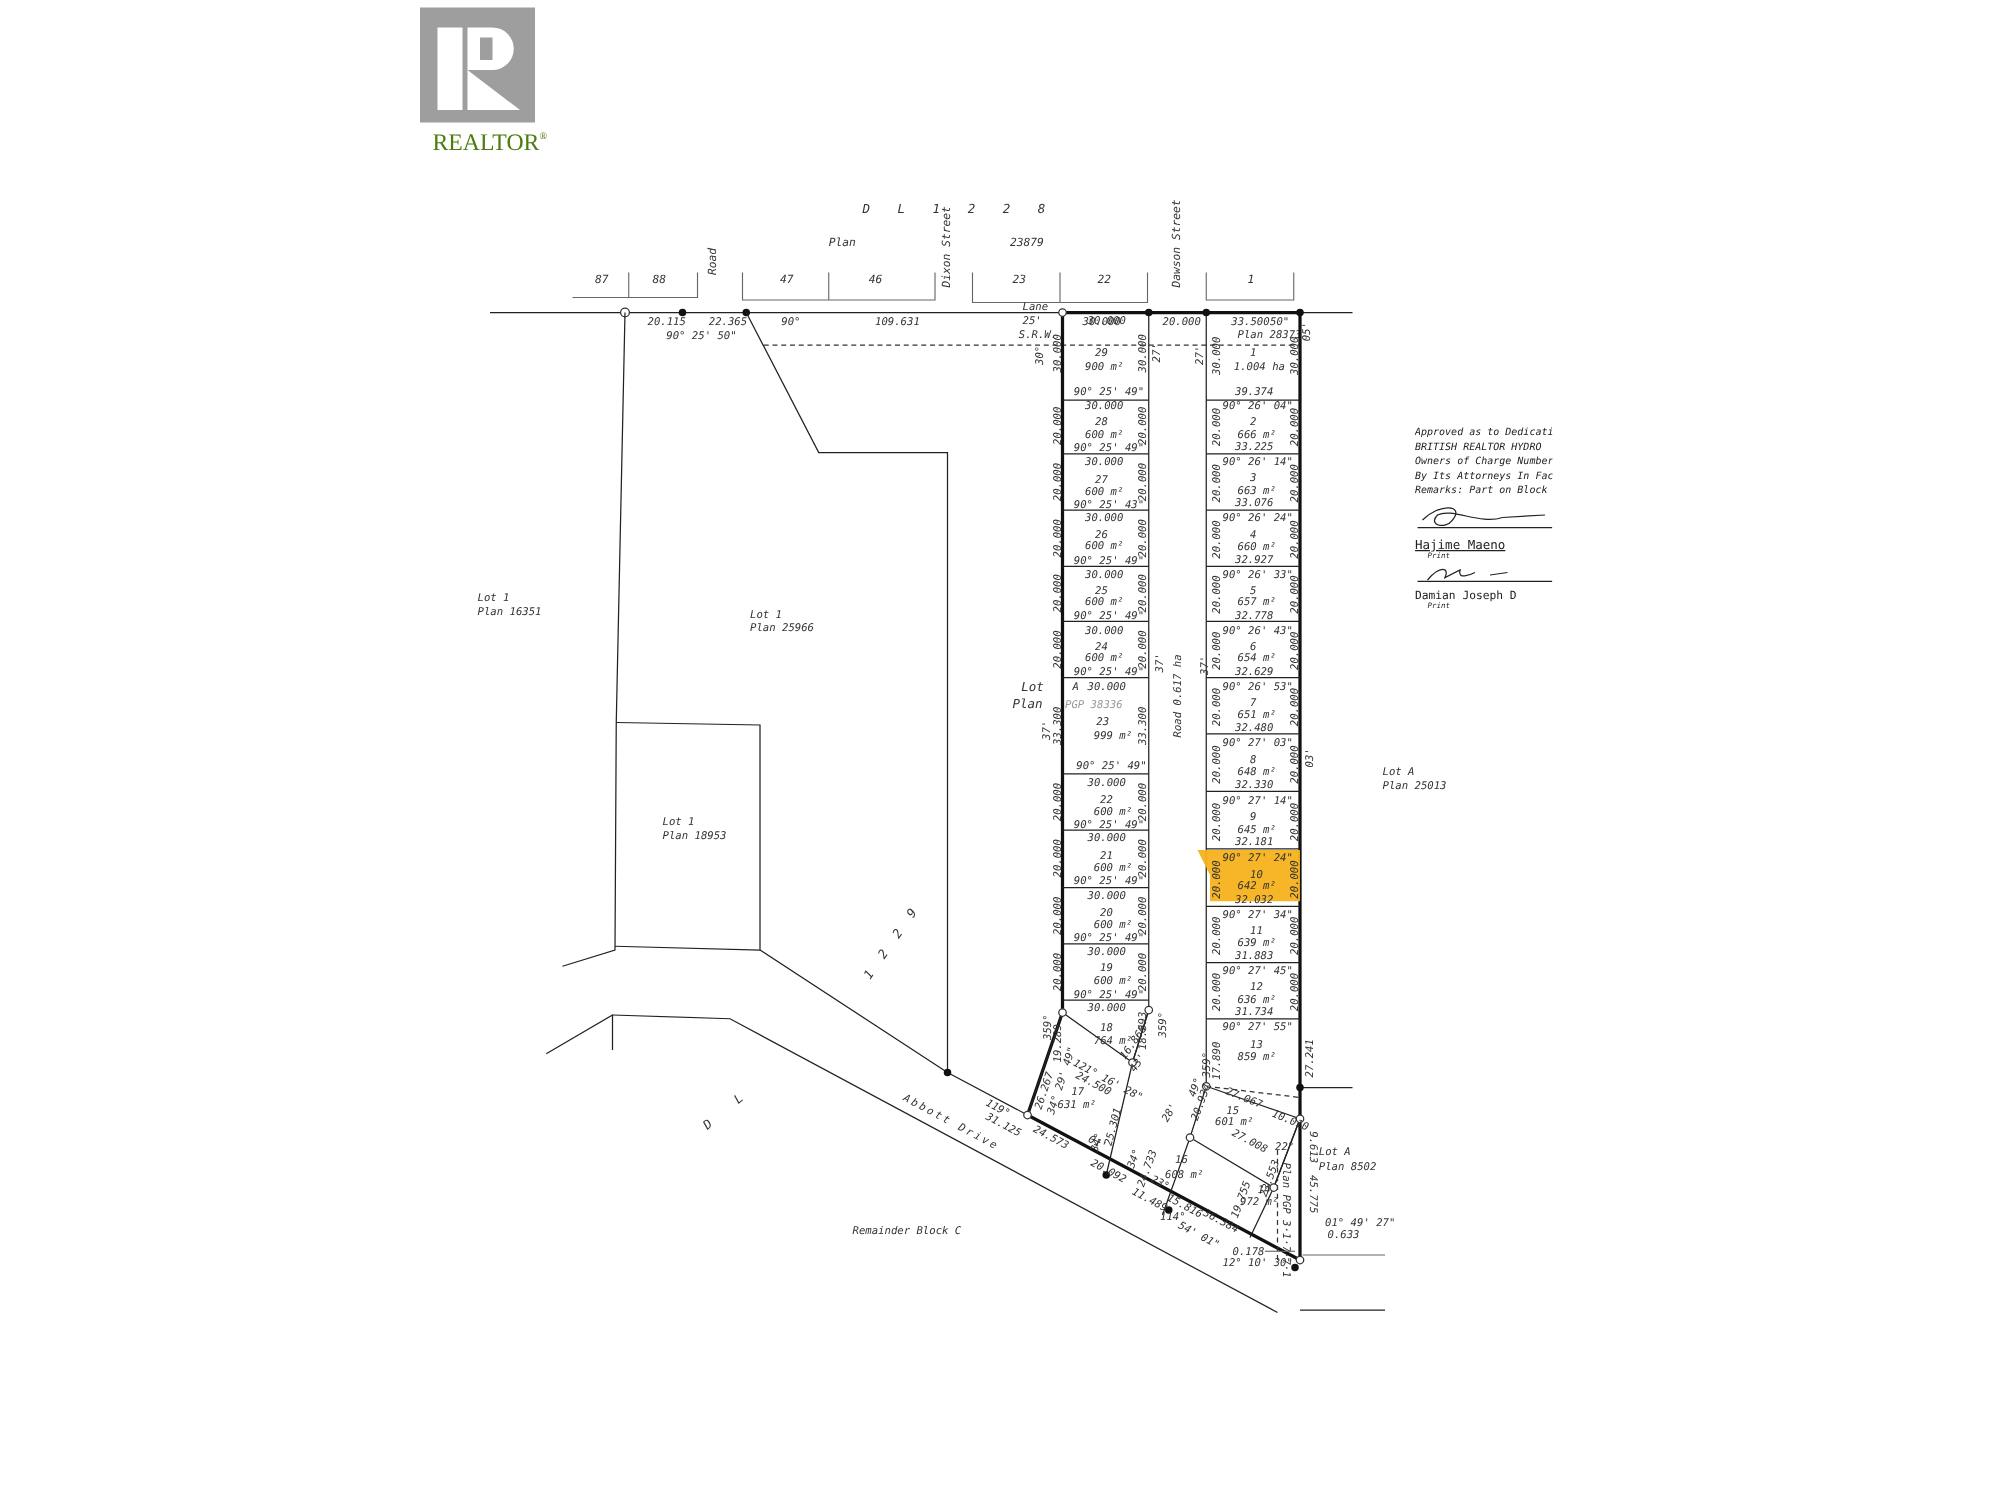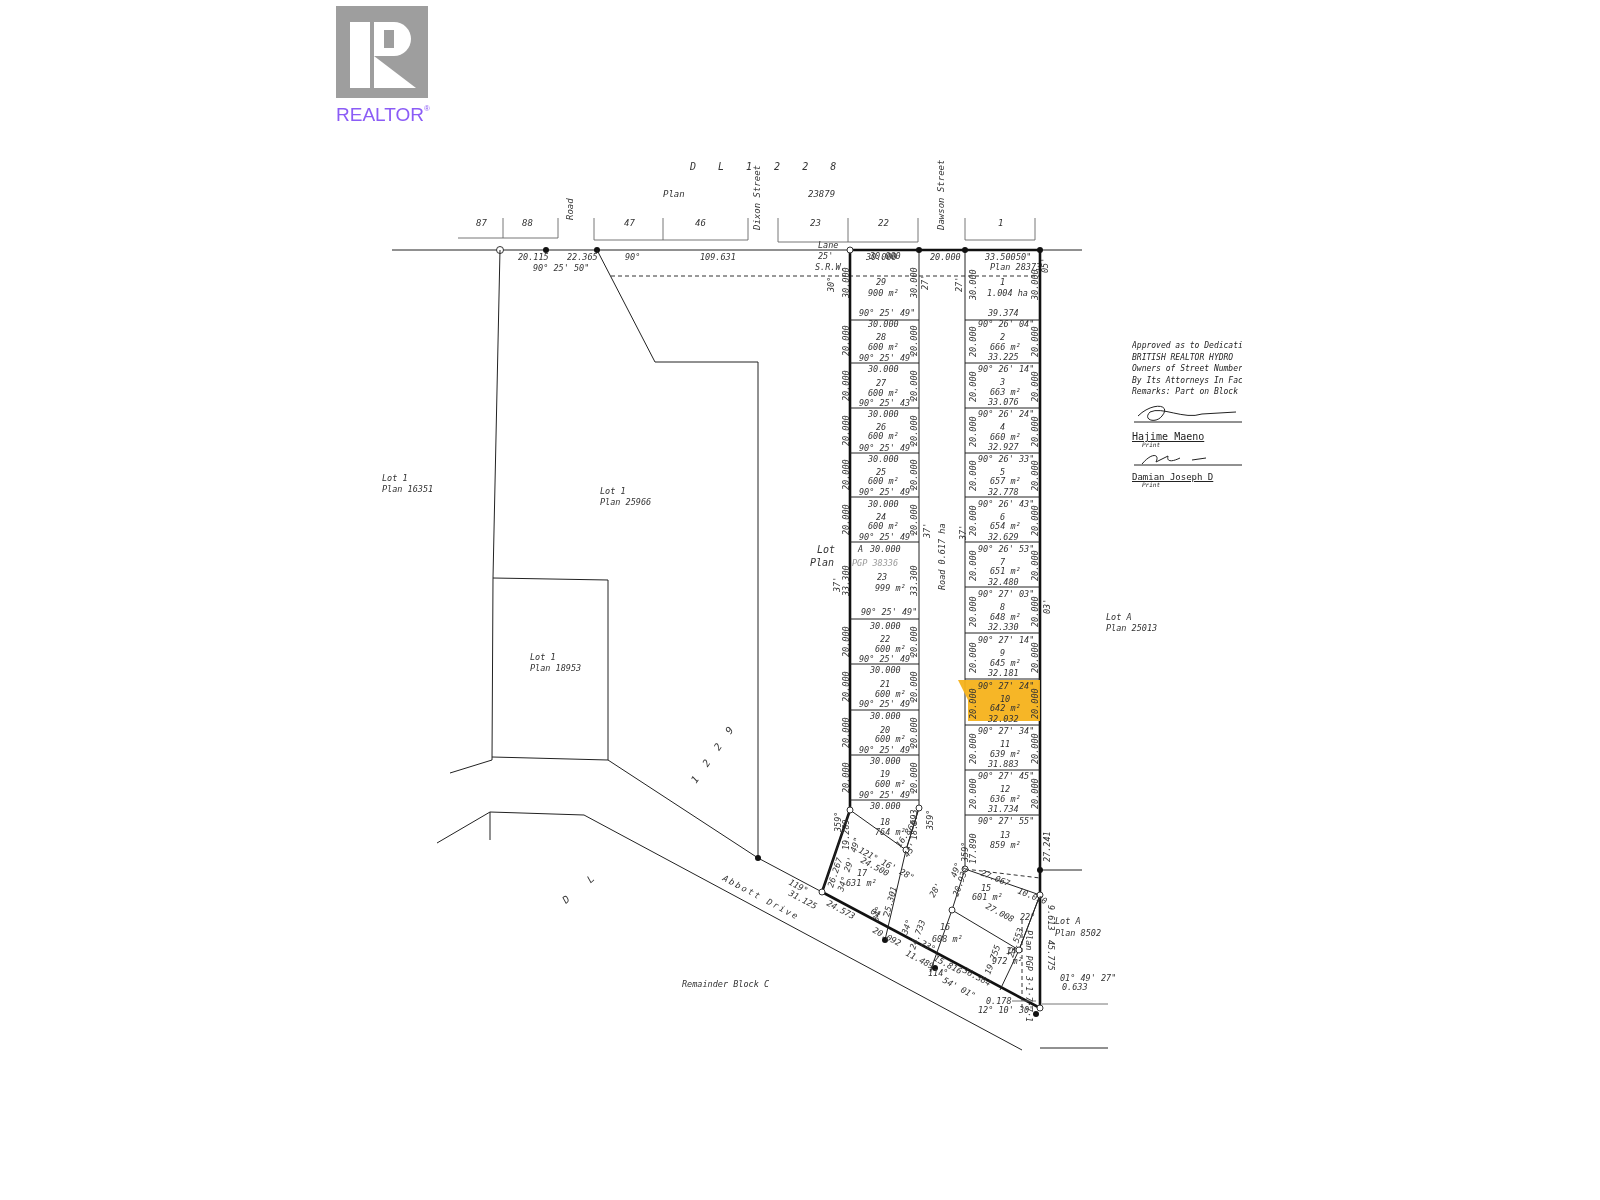--- a/index.html
+++ b/index.html
@@ -1,20 +1,20 @@
 <!DOCTYPE html>
 <html><head>
 <meta charset="utf-8">
 <style>
   html,body{margin:0;padding:0;background:#ffffff;}
   body{width:1600px;height:1200px;position:relative;overflow:hidden;font-family:"DejaVu Sans Mono","Liberation Mono",monospace;}
   #plan{position:absolute;left:0;top:0;width:1600px;height:1200px;}
   .logo{position:absolute;left:336px;top:6px;width:92px;height:118px;}
   .logo-box{position:absolute;left:0;top:0;width:92px;height:92px;background:#9e9e9e;}
-  .logo-word{position:absolute;left:0;top:98px;font-family:Liberation Sans, sans-serif;font-size:19px;color:#8b5cf6;letter-spacing:0px;}
+  .logo-word{position:absolute;left:10px;top:98px;font-family:Liberation Serif, serif;font-size:19px;color:#4d7c0f;letter-spacing:0px;}
   .logo-word sup{font-size:8px;vertical-align:top;}
   svg text{font-family:"DejaVu Sans Mono","Liberation Mono",monospace;font-style:italic;fill:#333;}
   .t{font-size:8.5px;}
   .tl{font-size:9px;}
   .tm{font-size:10px;}
   .ln{stroke:#222;stroke-width:1;fill:none;}
   .thk{stroke:#111;stroke-width:2.6;fill:none;}
   .thin{stroke:#666;stroke-width:0.9;fill:none;}
   .dash{stroke:#333;stroke-width:1;stroke-dasharray:4 3;fill:none;}
   .pt{fill:#fff;stroke:#333;stroke-width:1;}
@@ -415,28 +415,28 @@
     <text class="t" transform="translate(840,592) rotate(-90)">37'</text>
     <text class="t" transform="translate(930,538) rotate(-90)">37'</text>
     <text class="t" transform="translate(966,540) rotate(-90)">37'</text>
     <text class="t" transform="translate(1050,614) rotate(-90)">03'</text>
   </g>
 </svg>
 
 <div class="sig">
   <div>Approved as to Dedication</div>
   <div>BRITISH REALTOR HYDRO</div>
-  <div>Owners of Street Number</div>
+  <div>Owners of Charge Number</div>
   <div>By Its Attorneys In Fact</div>
   <div>Remarks: Part on Block</div>
   <svg width="110" height="30">
       <path d="M6 18 C20 4,40 6,30 18 C24 26,10 22,18 14 C30 8,52 22,70 16 L104 14" stroke="#222" fill="none"></path>
       <line x1="2" y1="24" x2="110" y2="24" stroke="#222"></line>
     </svg>
   <div style="font-size:10px;font-style:normal;text-decoration:underline">Hajime Maeno</div>
   <div style="font-size:6px;margin-top:-4px;padding-left:10px">Print</div>
   <svg width="110" height="18">
       <path d="M10 14 C20 2,28 4,24 12 L36 6 C34 14,44 10,48 8 M60 10 L74 8" stroke="#222" fill="none"></path>
       <line x1="2" y1="15" x2="110" y2="15" stroke="#222"></line>
     </svg>
-  <div style="font-size:9px;font-style:normal;text-decoration:underline">Damian Joseph D</div>
+  <div style="font-size:9px;font-style:normal;">Damian Joseph D</div>
   <div style="font-size:6px;margin-top:-4px;padding-left:10px">Print</div>
 </div>
 
 </body></html>

